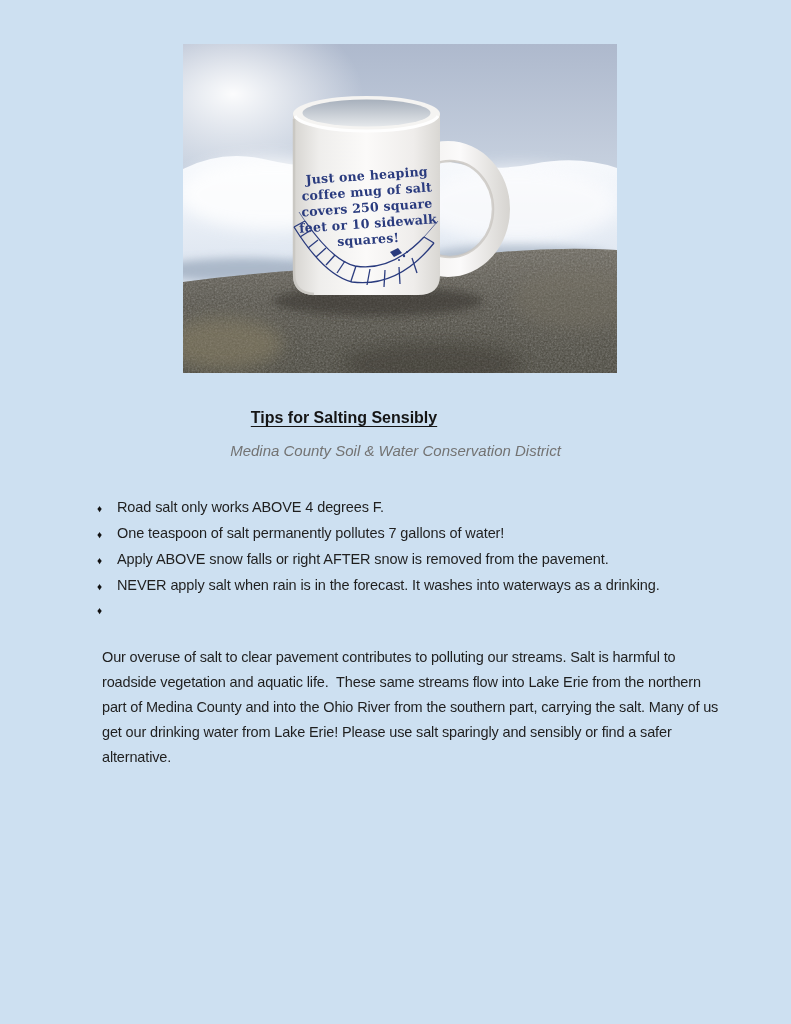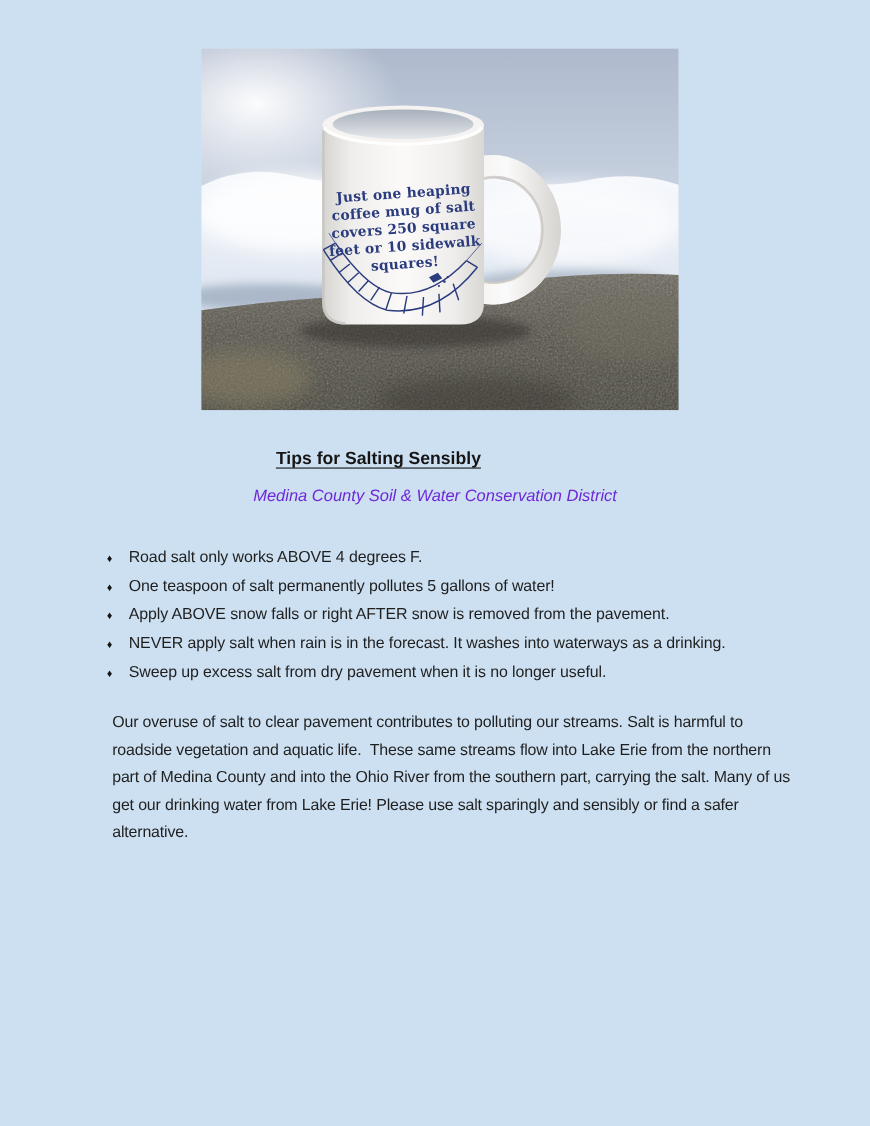--- a/index.html
+++ b/index.html
@@ -21,21 +21,21 @@
     text-align:center;
     font-size:16px; font-weight:bold;
     text-decoration:underline;
     text-underline-offset:3px;
     color:#151515;
   }
   .subtitle {
     position:absolute; left:0; top:442px; width:791px;
     text-align:center;
     font-size:15px; font-style:italic;
-    color:#6d28d9;
+    color:#737373;
   }
   .bullet-list {
     position:absolute; left:97px; top:495px;
     margin:0; padding:0;
     list-style:none;
     font-size:14.5px;
     letter-spacing:-0.1px;
   }
   .bullet-list li {
     display:flex; align-items:baseline;
@@ -181,31 +181,30 @@
   <div class="title">Tips for Salting Sensibly</div>
   <div class="subtitle">Medina County Soil &amp; Water Conservation District</div>
 
   <ul class="bullet-list">
       <li>
       <span class="bullet-glyph">♦</span>
       <span>Road salt only works ABOVE 4 degrees F.</span>
     </li>
       <li>
       <span class="bullet-glyph">♦</span>
-      <span>One teaspoon of salt permanently pollutes 5 gallons of water!</span>
+      <span>One teaspoon of salt permanently pollutes 7 gallons of water!</span>
     </li>
       <li>
       <span class="bullet-glyph">♦</span>
       <span>Apply ABOVE snow falls or right AFTER snow is removed from the pavement.</span>
     </li>
       <li>
       <span class="bullet-glyph">♦</span>
       <span>NEVER apply salt when rain is in the forecast. It washes into waterways as a drinking.</span>
     </li>
       <li>
       <span class="bullet-glyph">♦</span>
-      <span>Sweep up excess salt from dry pavement when it is no longer useful.</span>
     </li>
     </ul>
 
   <div class="paragraph">Our overuse of salt to clear pavement contributes to polluting our streams. Salt is harmful to roadside vegetation and aquatic life.  These same streams flow into Lake Erie from the northern part of Medina County and into the Ohio River from the southern part, carrying the salt. Many of us get our drinking water from Lake Erie! Please use salt sparingly and sensibly or find a safer alternative.</div>
 
 </div>
 
 </body></html>

